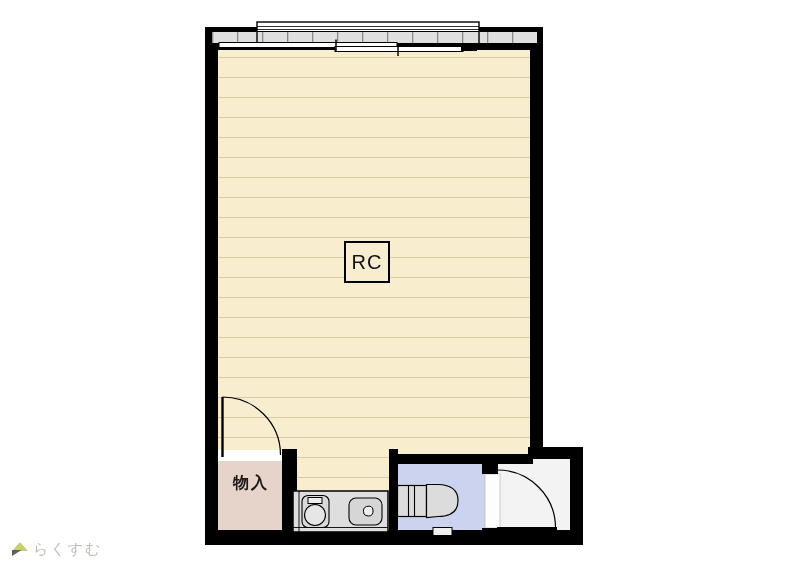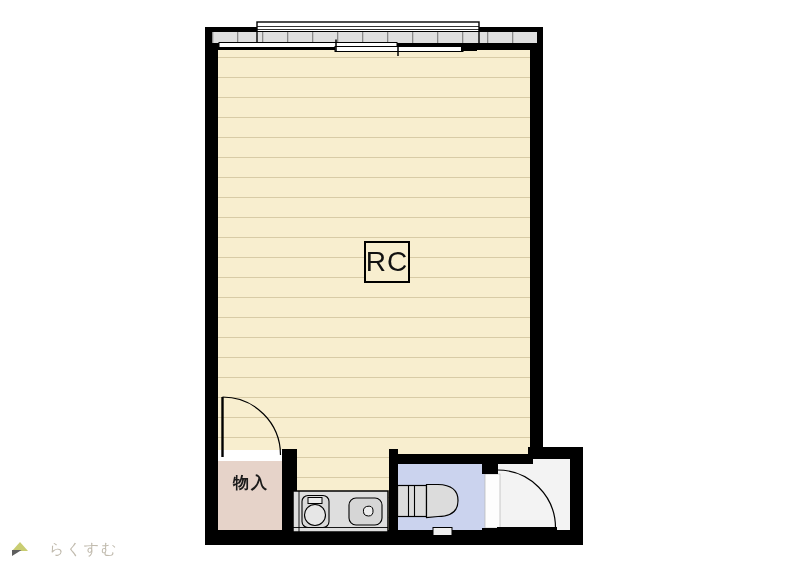--- a/index.html
+++ b/index.html
@@ -6,36 +6,36 @@
   #canvas{
     position:relative;
     width:785px;height:566px;
     background:#ffffff;
     overflow:hidden;
     font-family:"Liberation Sans", sans-serif;
   }
   #plan-svg{position:absolute;left:0;top:0;}
   .label{position:absolute;color:#111;}
   #rc-box{
-    left:364px;top:241px;width:42px;height:38px;
+    left:344px;top:241px;width:42px;height:38px;
     border:2px solid #000;
     background:#f8eecf;
     display:flex;align-items:center;justify-content:center;
     font-family:"Liberation Sans", sans-serif;
-    font-size:28px;letter-spacing:1px;color:#111;
+    font-size:20px;letter-spacing:1px;color:#111;
   }
   #storage-label{
     left:219px;top:473px;width:64px;
     text-align:center;
     font-family:"Liberation Serif","DejaVu Serif",serif;
     font-size:16px;font-weight:600;letter-spacing:2px;color:#1a1a1a;
   }
   #watermark{
     left:12px;top:540px;height:18px;
-    display:flex;align-items:center;gap:21px;
+    display:flex;align-items:center;gap:5px;
     font-size:15px;letter-spacing:2px;
     color:#c1bbae;
     font-family:"Liberation Sans", sans-serif;
   }
   #house-icon{position:relative;width:16px;height:14px;display:inline-block;}
   #house-icon .roof{
     position:absolute;left:0;top:0;width:16px;height:9px;
     background:#c9cd72;
     clip-path:polygon(50% 0, 100% 100%, 0 100%);
   }

